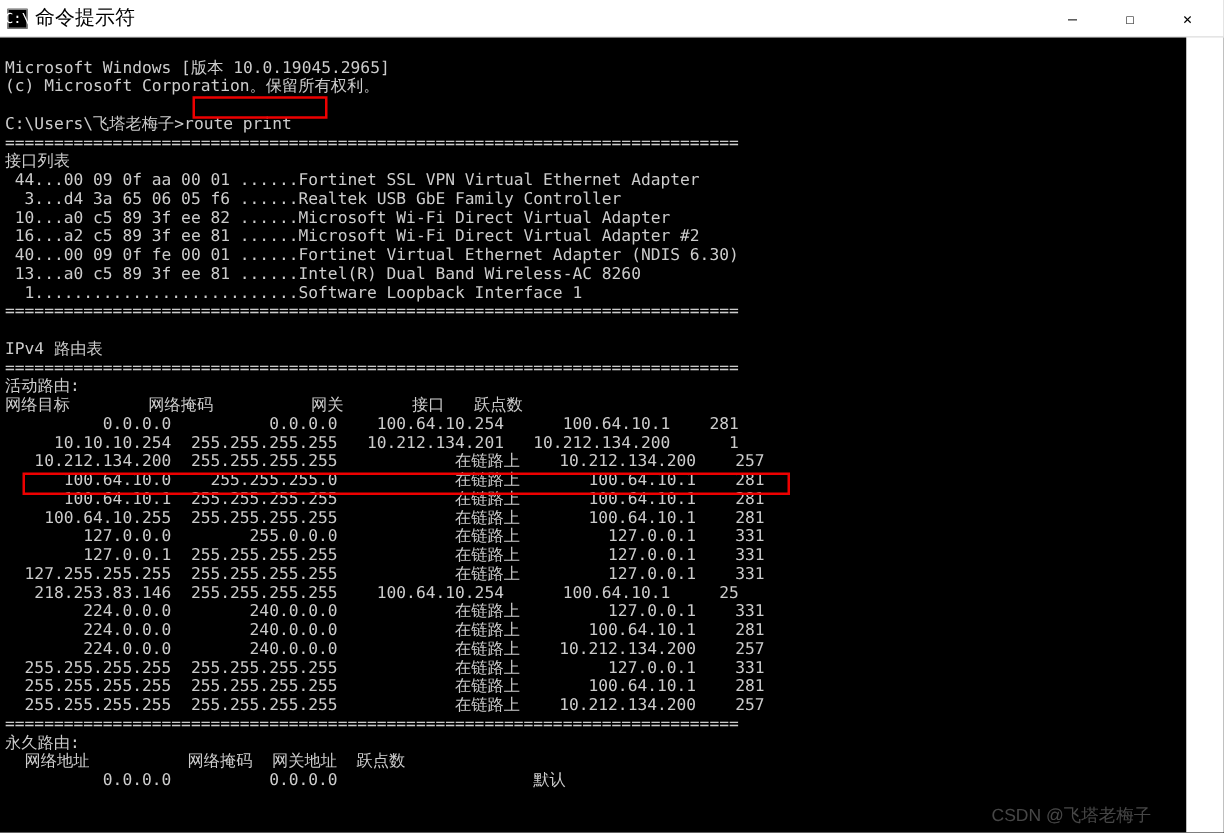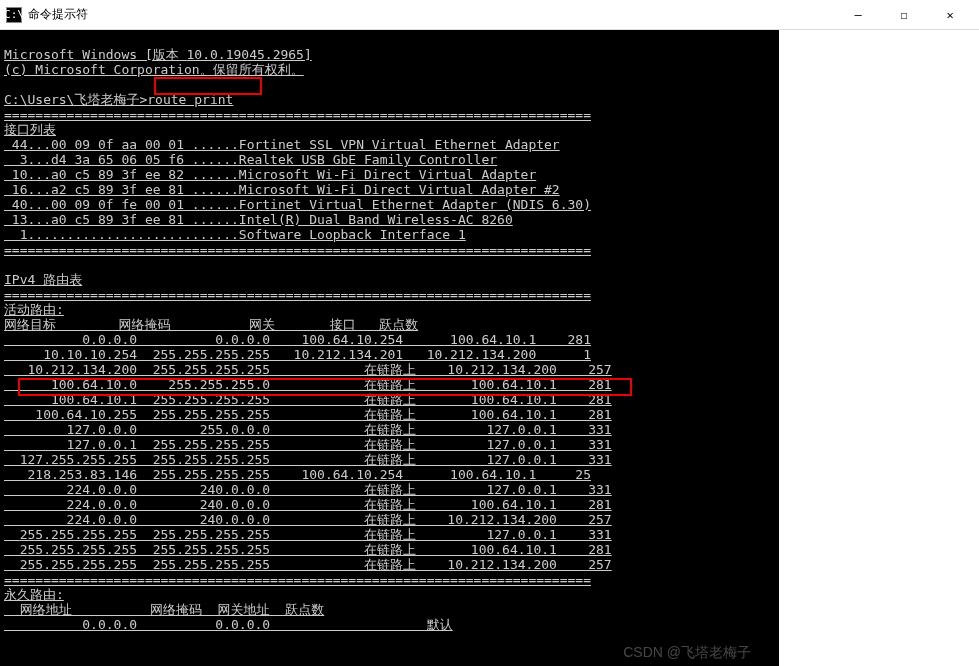--- a/index.html
+++ b/index.html
@@ -21,44 +21,43 @@
 }
 .titlebar .app-icon {
   width: 16px; height: 16px;
   margin-right: 6px;
   display: flex; align-items: center; justify-content: center;
   font-size: 11px;
   background: #000; color: #fff;
   border: 1px solid #888;
 }
 .titlebar .title {
-  font-size: 12px;
+  font-size: 16px;
   font-family: Liberation Mono, monospace;
 }
 .titlebar .ctrls {
   margin-left: auto;
   display: flex;
 }
 .titlebar .ctrl {
   width: 46px; height: 30px;
   display: flex; align-items: center; justify-content: center;
   font-size: 12px;
   color: #000;
 }
 .terminal {
   background: #000;
   color: #ccc;
-  width: 779px;
+  width: 949px;
   height: 636px;
   font-size: 13px;
   line-height: 15px;
   padding: 2px 4px;
   white-space: pre;
   position: relative;
-  text-decoration: underline;
 }
 .hl-cmd {
   position: absolute;
   border: 2px solid #e00;
   pointer-events: none;
 }
 .hl-row {
   position: absolute;
   border: 2px solid #e00;
   pointer-events: none;

